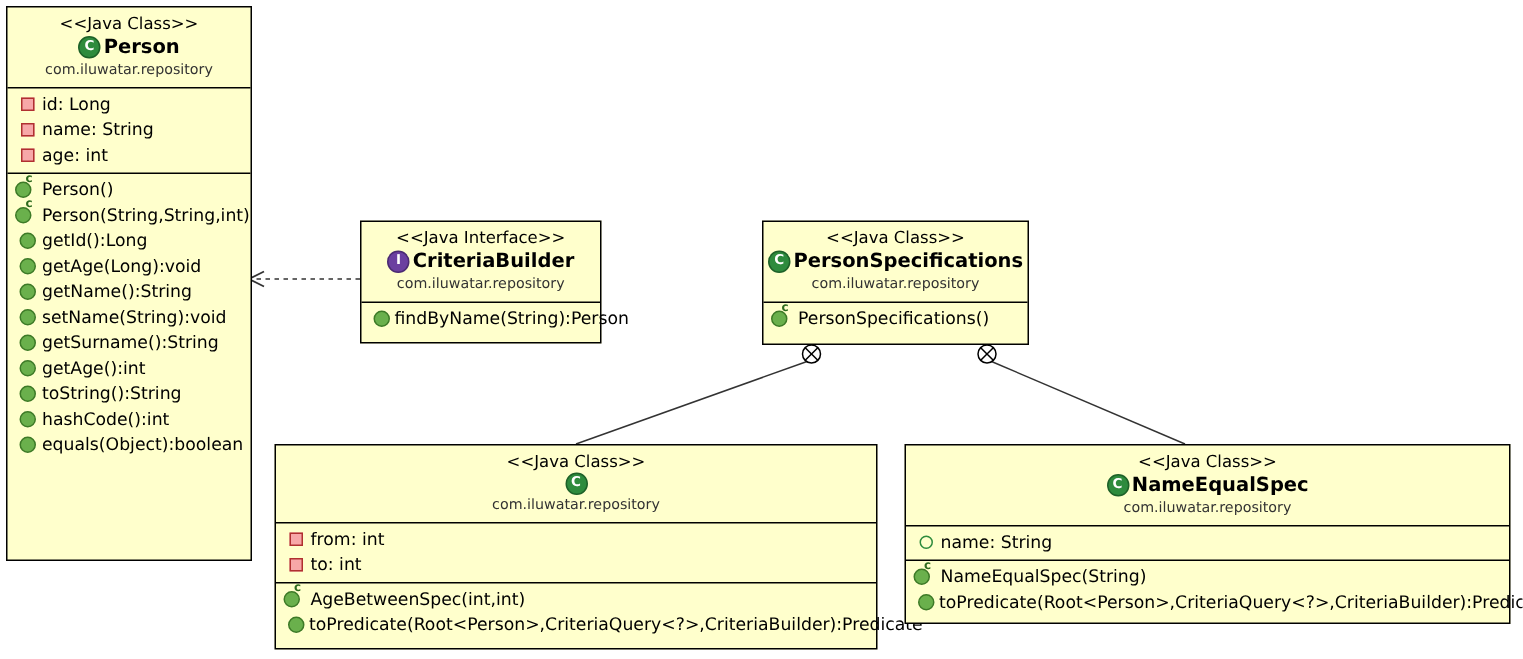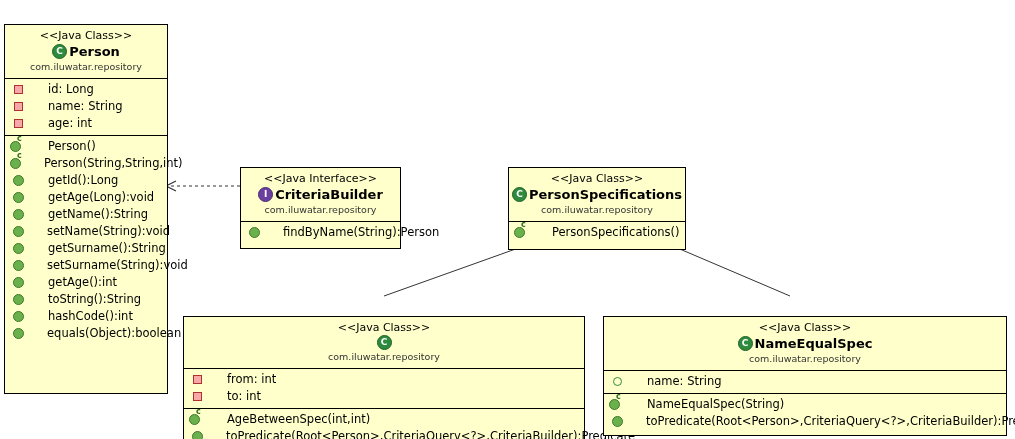--- a/index.html
+++ b/index.html
@@ -11,21 +11,20 @@
     position:relative;
   }
   #canvas{position:absolute;left:0;top:0;width:1015px;height:439px;}
 
   
   .umlbox{
     position:absolute;
     background:#ffffcc;
     border:1px solid #000000;
     box-sizing:border-box;
-    margin-top:20px;
   }
   .compartment{ box-sizing:border-box; }
   .compartment + .compartment{ border-top:1px solid #000000; }
 
   .hdr{ padding:4px 4px 5px 4px; text-align:center; }
   .stereotype{
     font-size:11px;color:#000;line-height:14px;
     white-space:nowrap;
   }
   .cname{
@@ -35,21 +34,20 @@
   }
   .pkg{
     font-size:9.5px;color:#333;line-height:13px;white-space:nowrap;
   }
 
   .memberlist{ padding:2px 0 3px 0; }
   .member{
     font-size:11.5px;color:#000;line-height:17px;
     white-space:nowrap;display:flex;align-items:center;
     padding-left:5px;
-    gap:20px;
   }
   .member .mtxt{ margin-left:3px; }
 
   
   .ic{ display:inline-block;position:relative;flex:0 0 auto; }
 
   
   .icon-class{
     width:13px;height:13px;border-radius:50%;
     background:#2e8b3d;border:1px solid #1d6128;
@@ -200,26 +198,20 @@
       <div class="member">
         <span class="methodwrap">
             <span class="ic icon-method"></span>
           </span>
         <span class="mtxt">getSurname():String</span>
       </div>
       <div class="member">
         <span class="methodwrap">
             <span class="ic icon-method"></span>
           </span>
-        <span class="mtxt">setSurname(String):void</span>
-      </div>
-      <div class="member">
-        <span class="methodwrap">
-            <span class="ic icon-method"></span>
-          </span>
         <span class="mtxt">getAge():int</span>
       </div>
       <div class="member">
         <span class="methodwrap">
             <span class="ic icon-method"></span>
           </span>
         <span class="mtxt">toString():String</span>
       </div>
       <div class="member">
         <span class="methodwrap">

